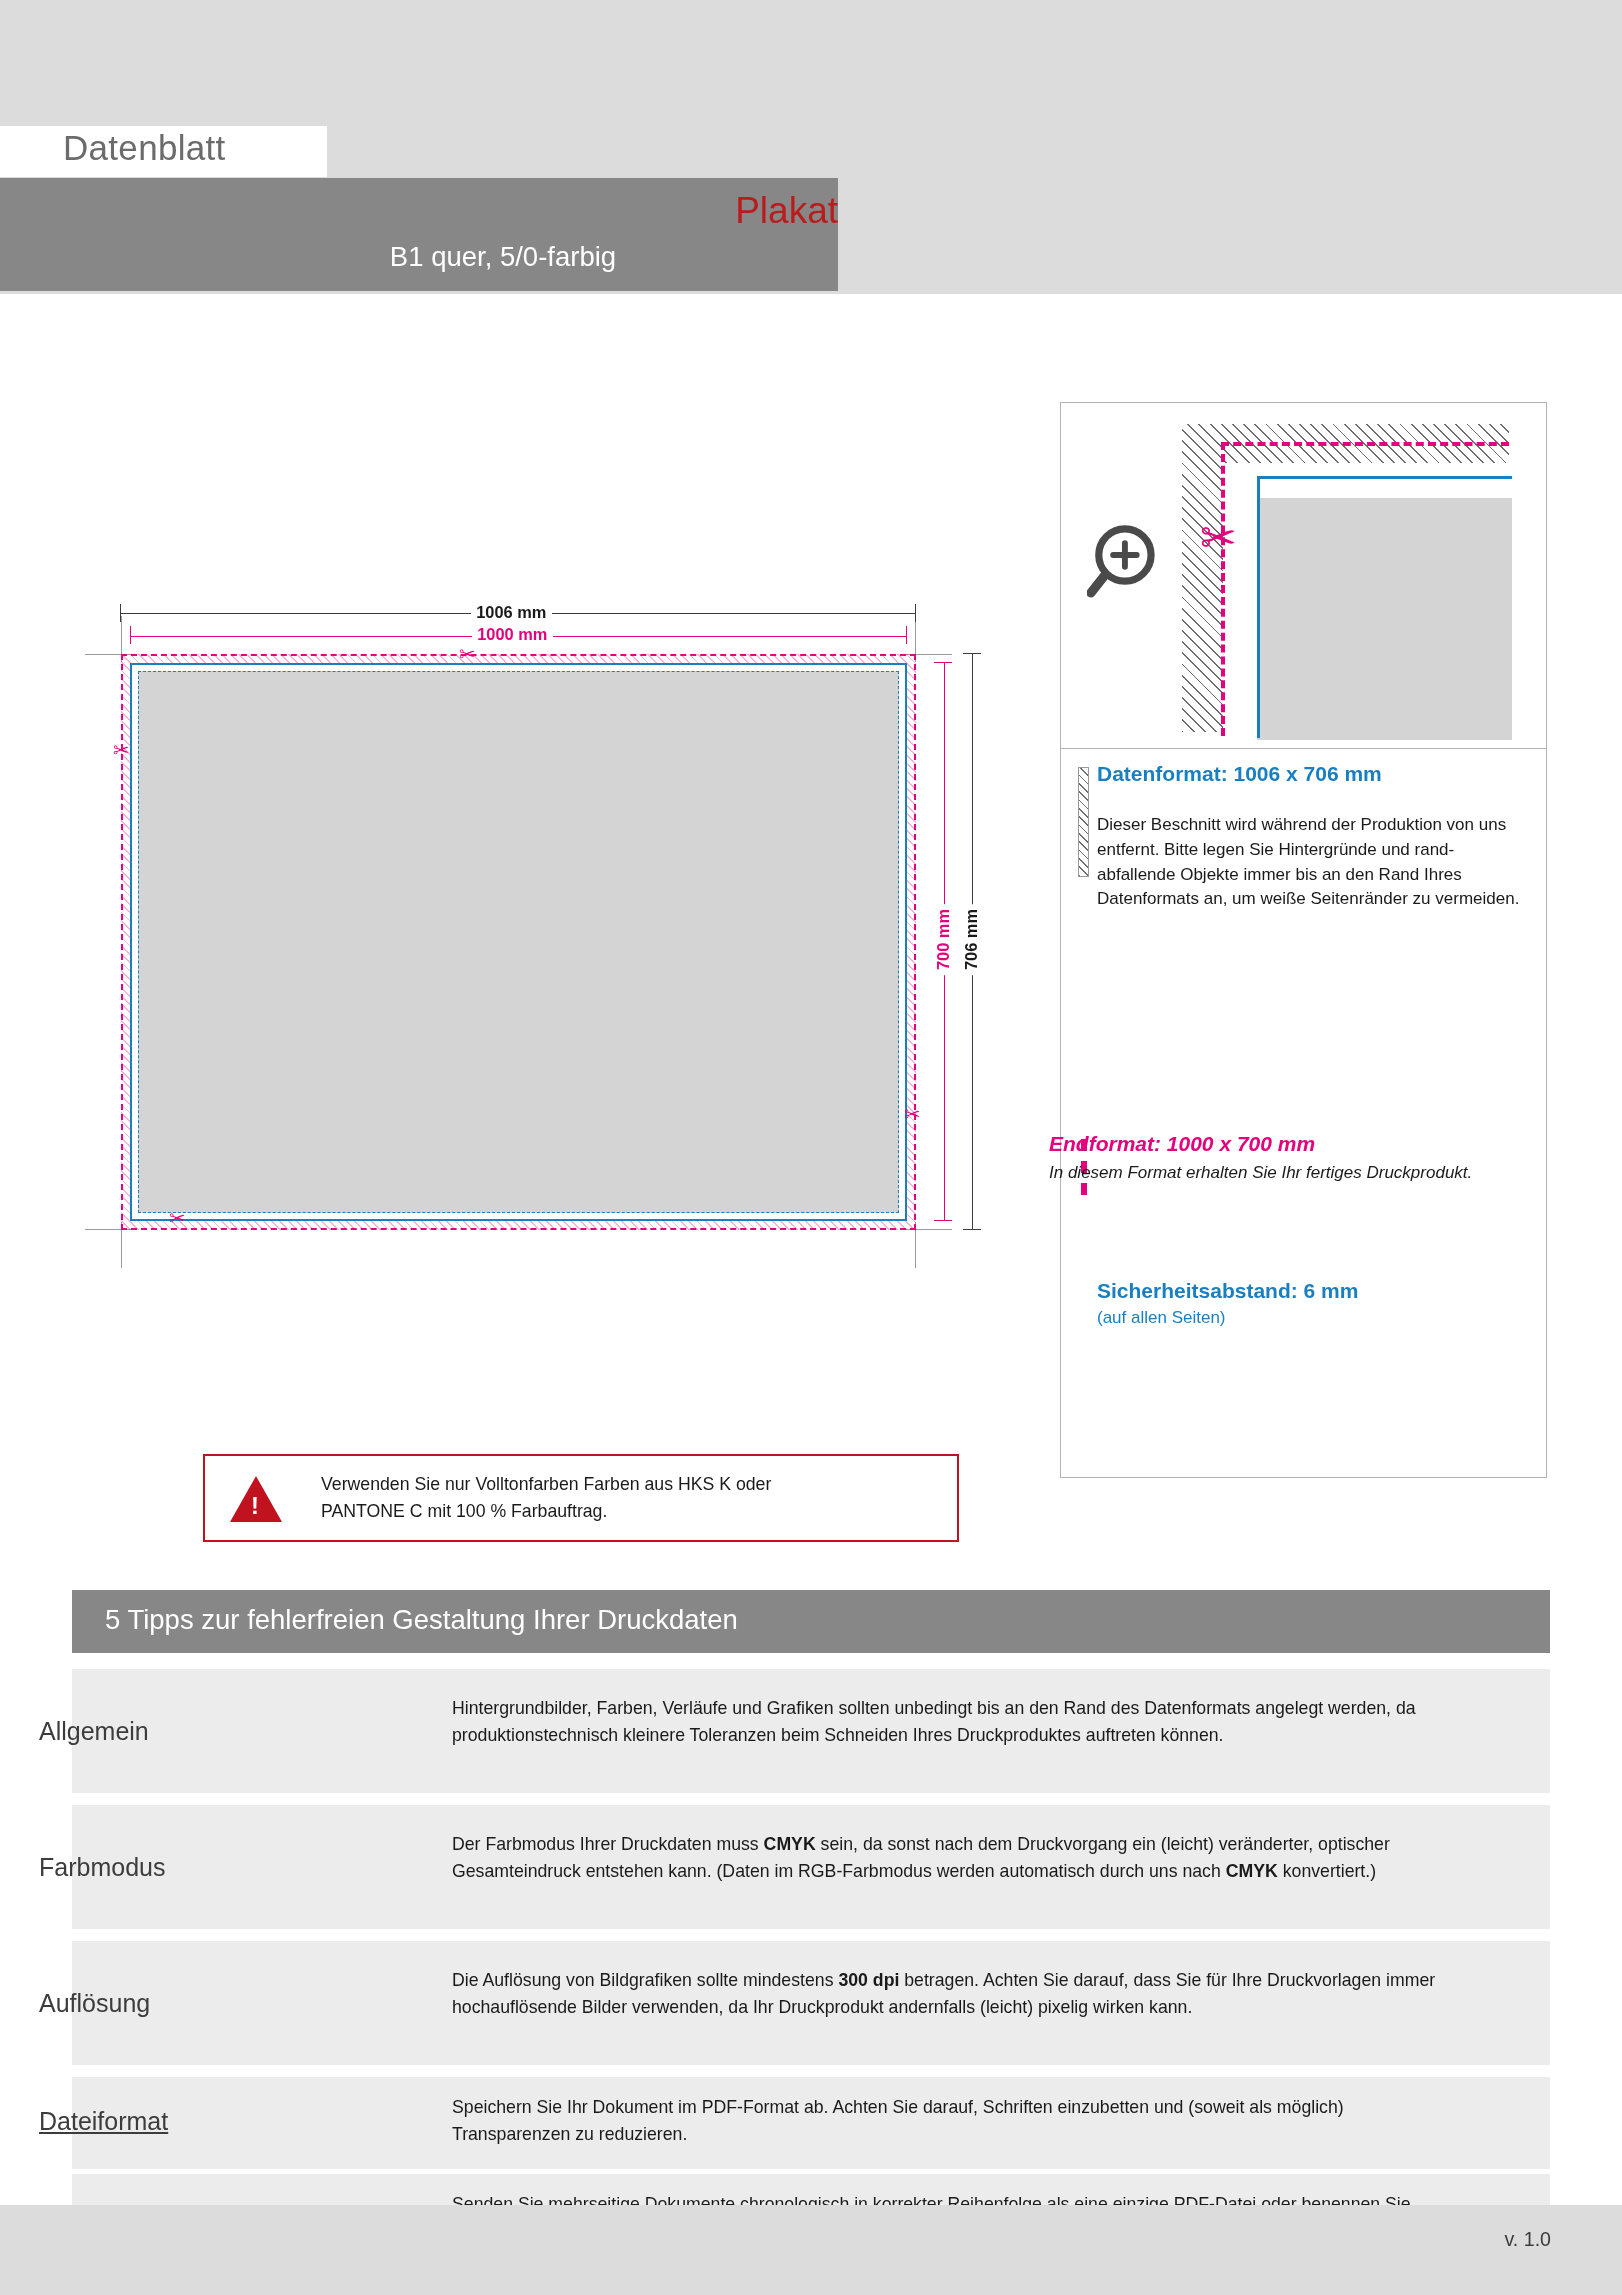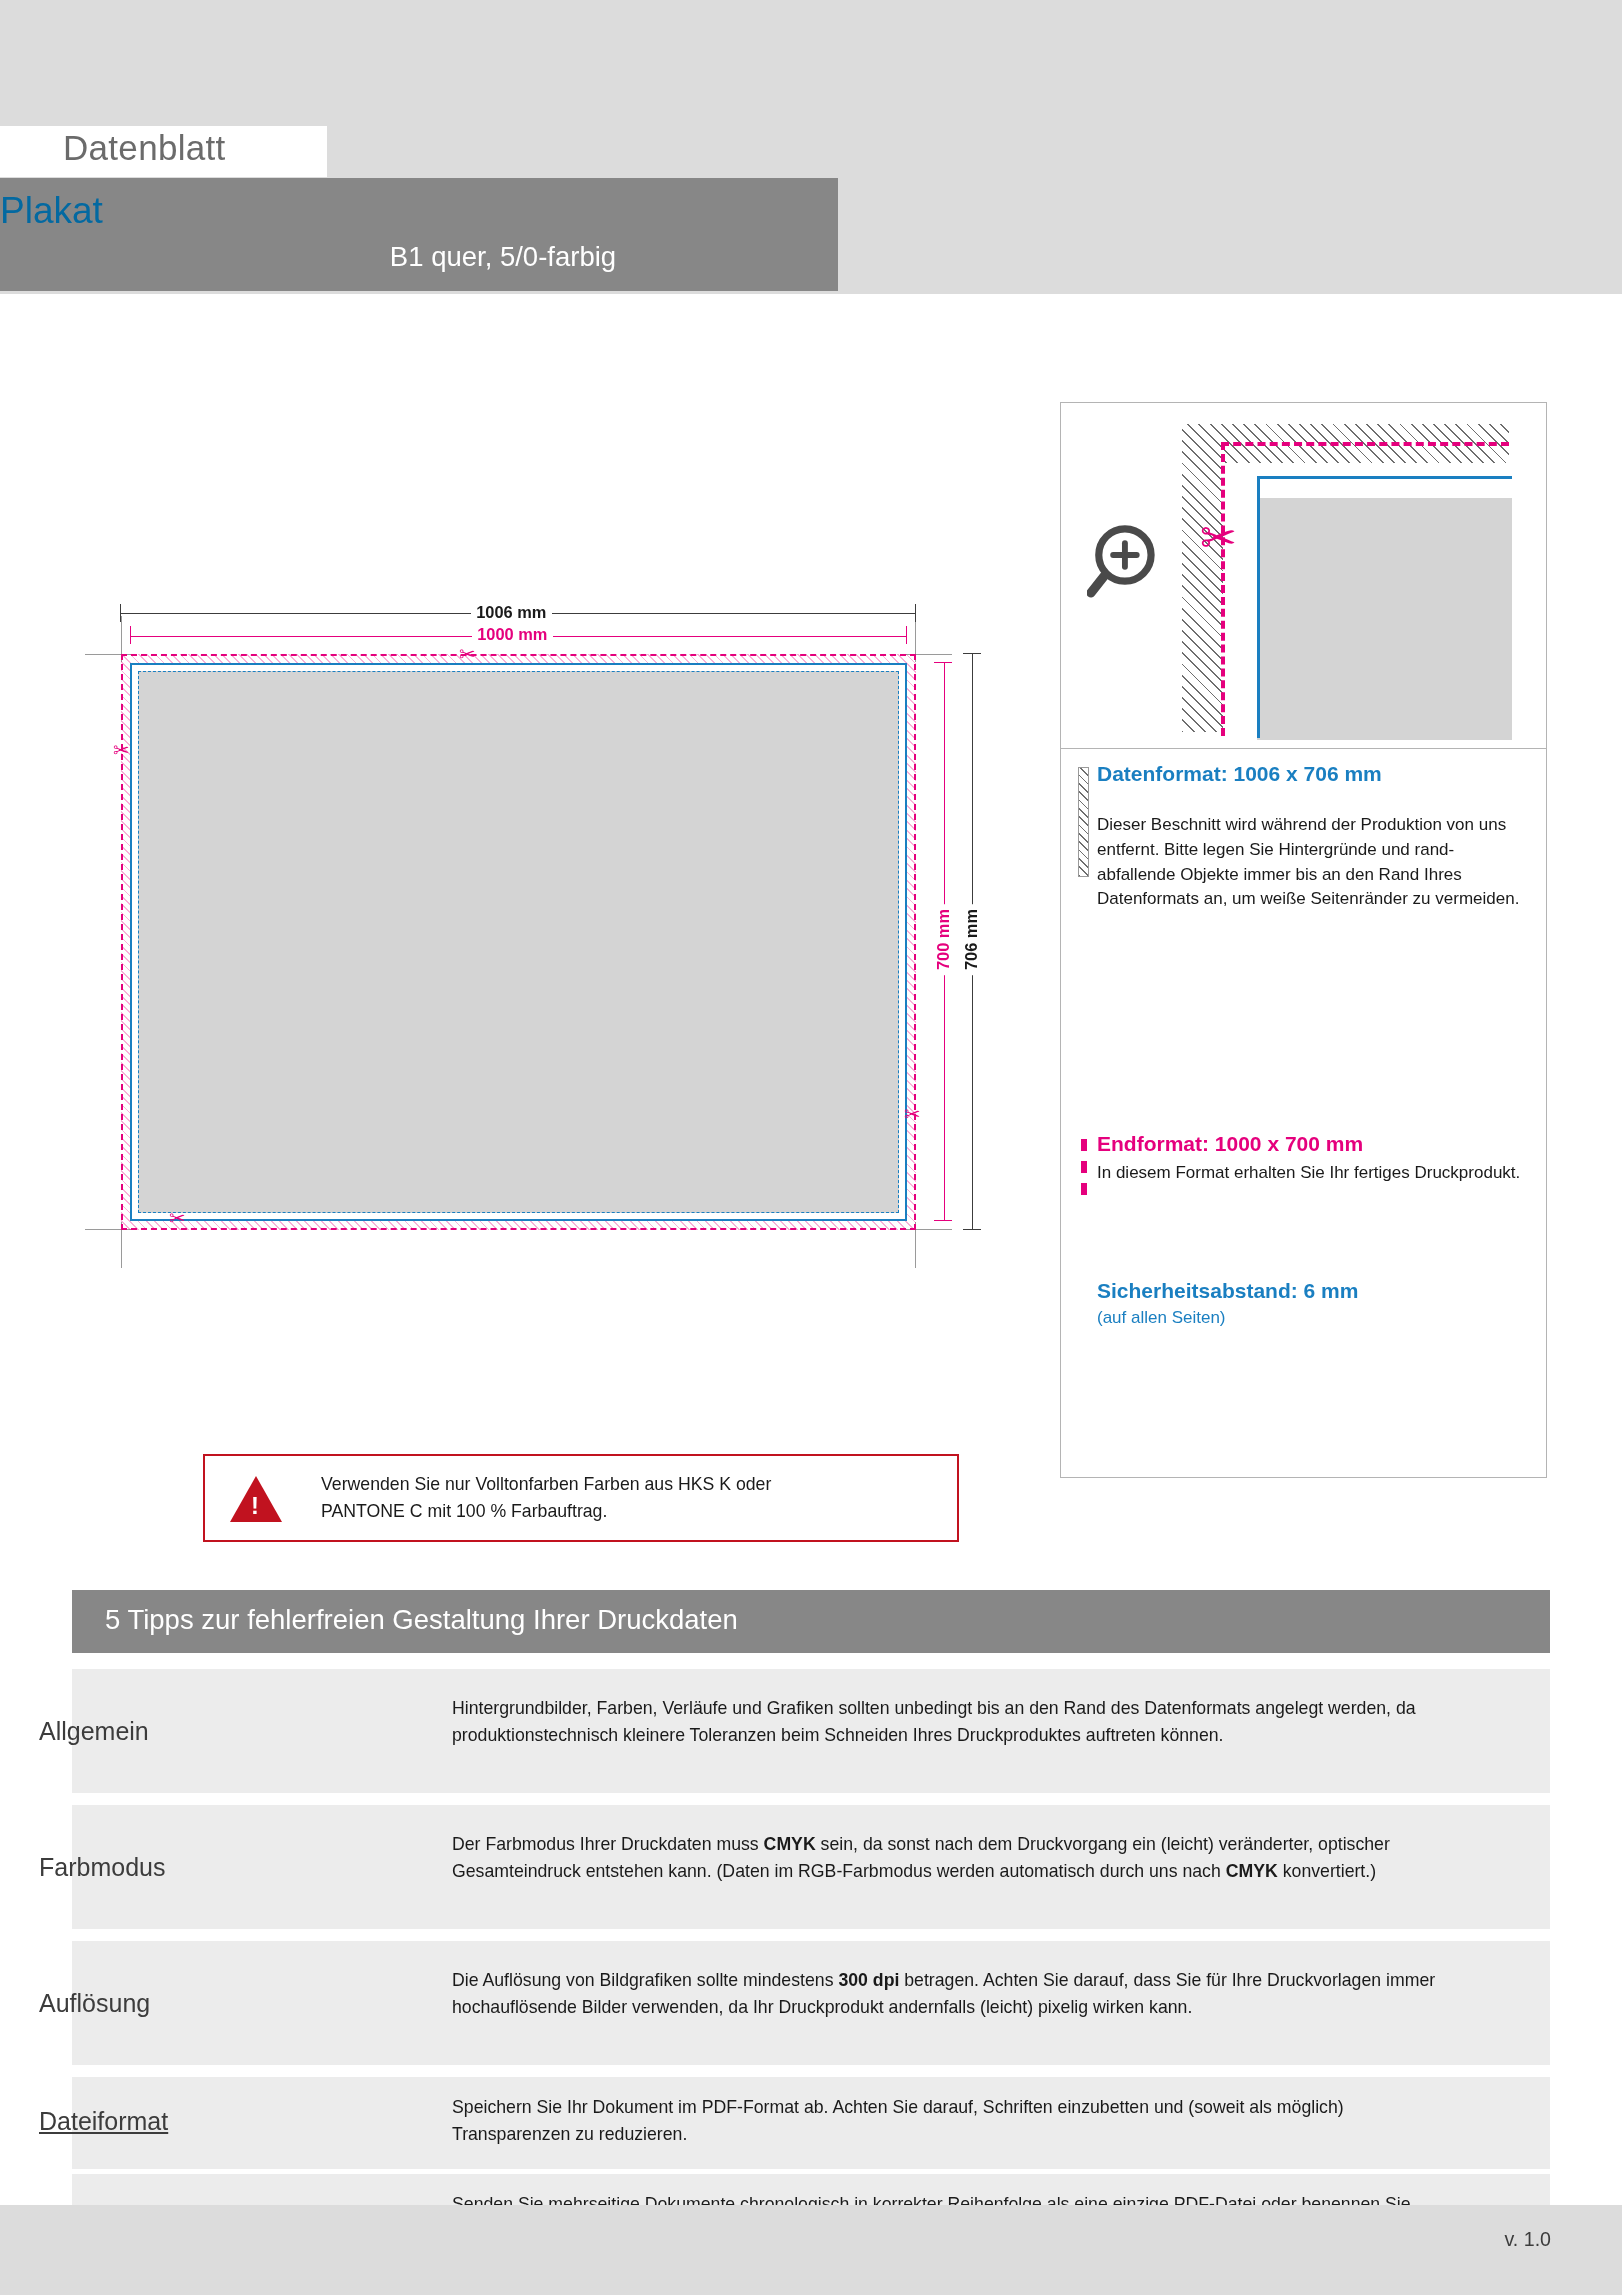--- a/index.html
+++ b/index.html
@@ -47,23 +47,23 @@
     top: 178px;
     width: 838px;
     height: 113px;
     background: #878787;
   }
   .header-product {
     position: absolute;
     left: 0;
     top: 190px;
     width: 838px;
-    text-align: left;
+    text-align: right;
     font-size: 37px;
-    color: #0369a1;
+    color: #b91c1c;
   }
   .header-variant {
     position: absolute;
     left: 0;
     top: 241px;
     width: 1006px;
     text-align: center;
     font-size: 27.5px;
     color: #ffffff;
   }
@@ -483,21 +483,21 @@
 
 <div class="marker-hatch" style="left:1078px; top:767px; height:110px;"></div>
 <div class="info-block" style="left:1097px; top:762px; width:432px;">
   <div class="info-head blue">Datenformat: 1006 x 706 mm</div>
   <div class="info-sub" style="margin-top:27px;">Dieser Beschnitt wird während der Produktion von uns entfernt. Bitte legen Sie Hintergründe und rand-abfallende Objekte immer bis an den Rand Ihres Datenformats an, um weiße Seitenränder zu vermeiden.</div>
 </div>
 
 <div class="marker-dash" style="left:1081px; top:1139px; height:11.8px;"></div>
 <div class="marker-dash" style="left:1081px; top:1161px; height:11.8px;"></div>
 <div class="marker-dash" style="left:1081px; top:1183px; height:11.8px;"></div>
-<div class="info-block" style="left:1097px; top:1132px; width:432px;">
+<div class="info-block" style="left:1049px; top:1132px; width:432px;font-style:italic;">
   <div class="info-head magenta">Endformat: 1000 x 700 mm</div>
   <div class="info-sub" style="margin-top:5.2px;">In diesem Format erhalten Sie Ihr fertiges Druckprodukt.</div>
 </div>
 
 <div class="info-block" style="left:1097px; top:1279px; width:452px;">
   <div class="info-head blue">Sicherheitsabstand: 6 mm</div>
   <div class="info-sub small-blue" style="margin-top:3px;">(auf allen Seiten)</div>
 </div>
 
 <div class="tips-header"></div>

